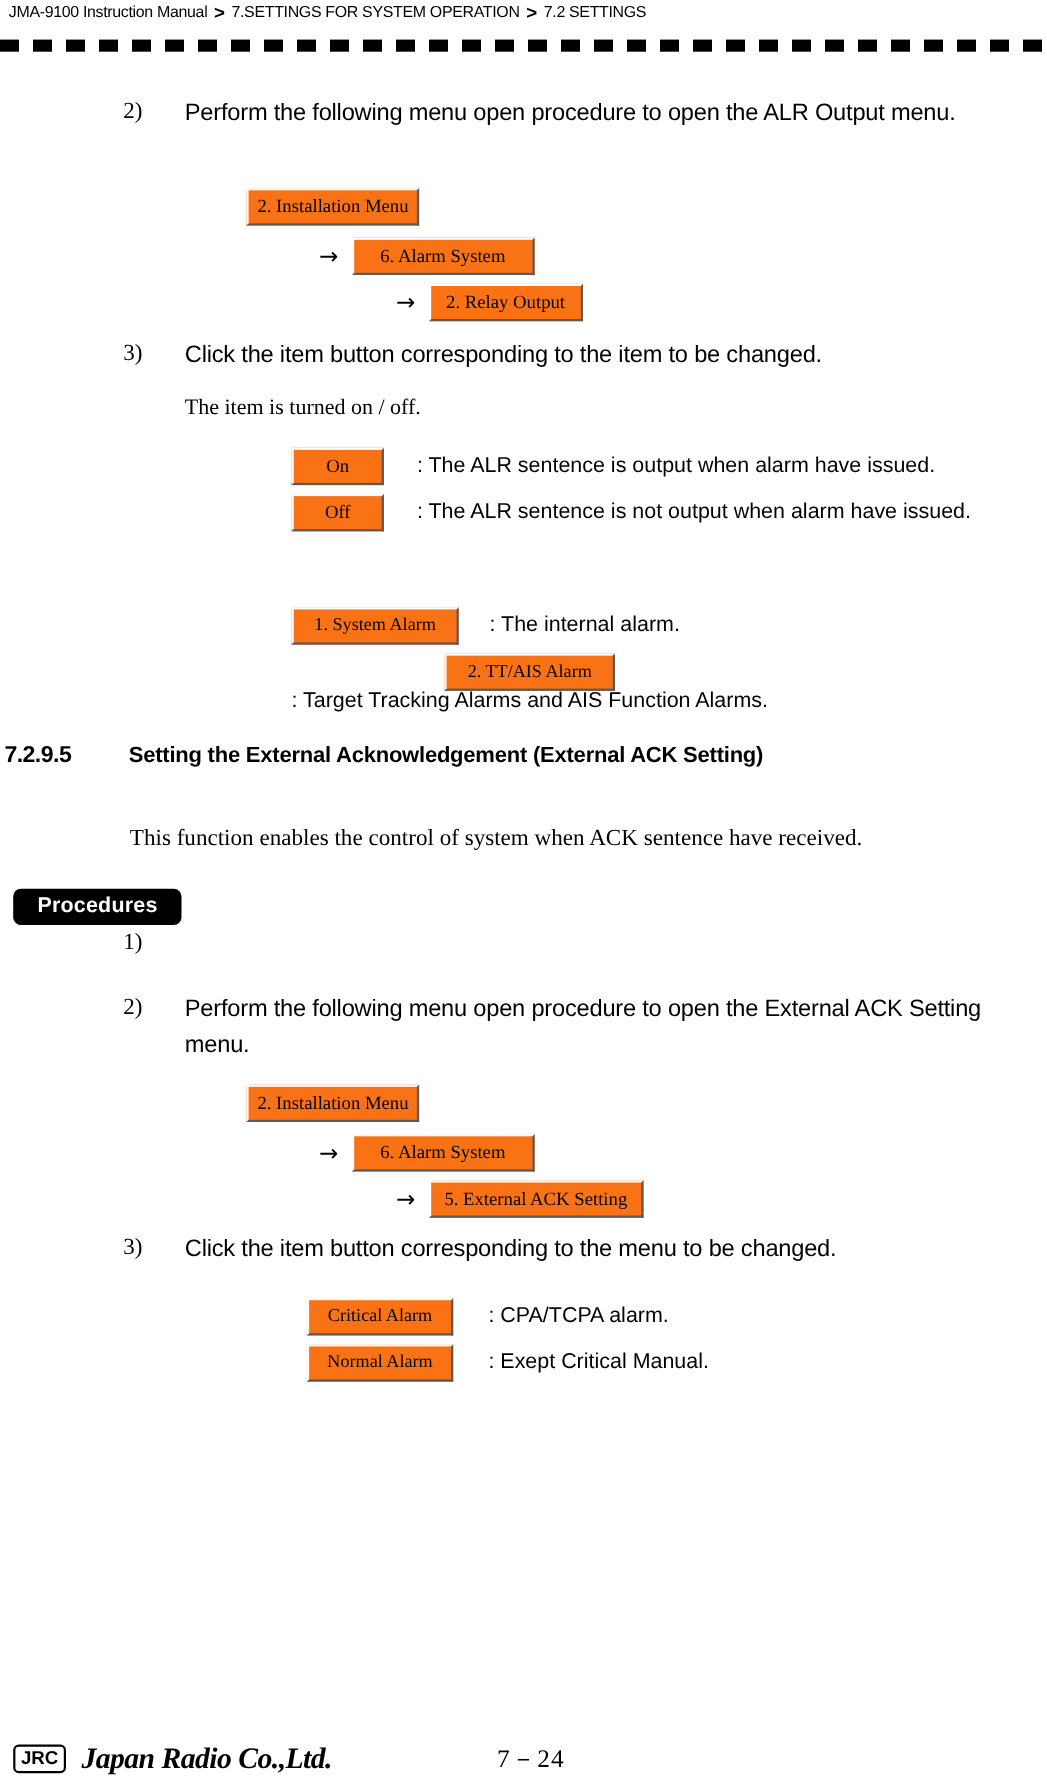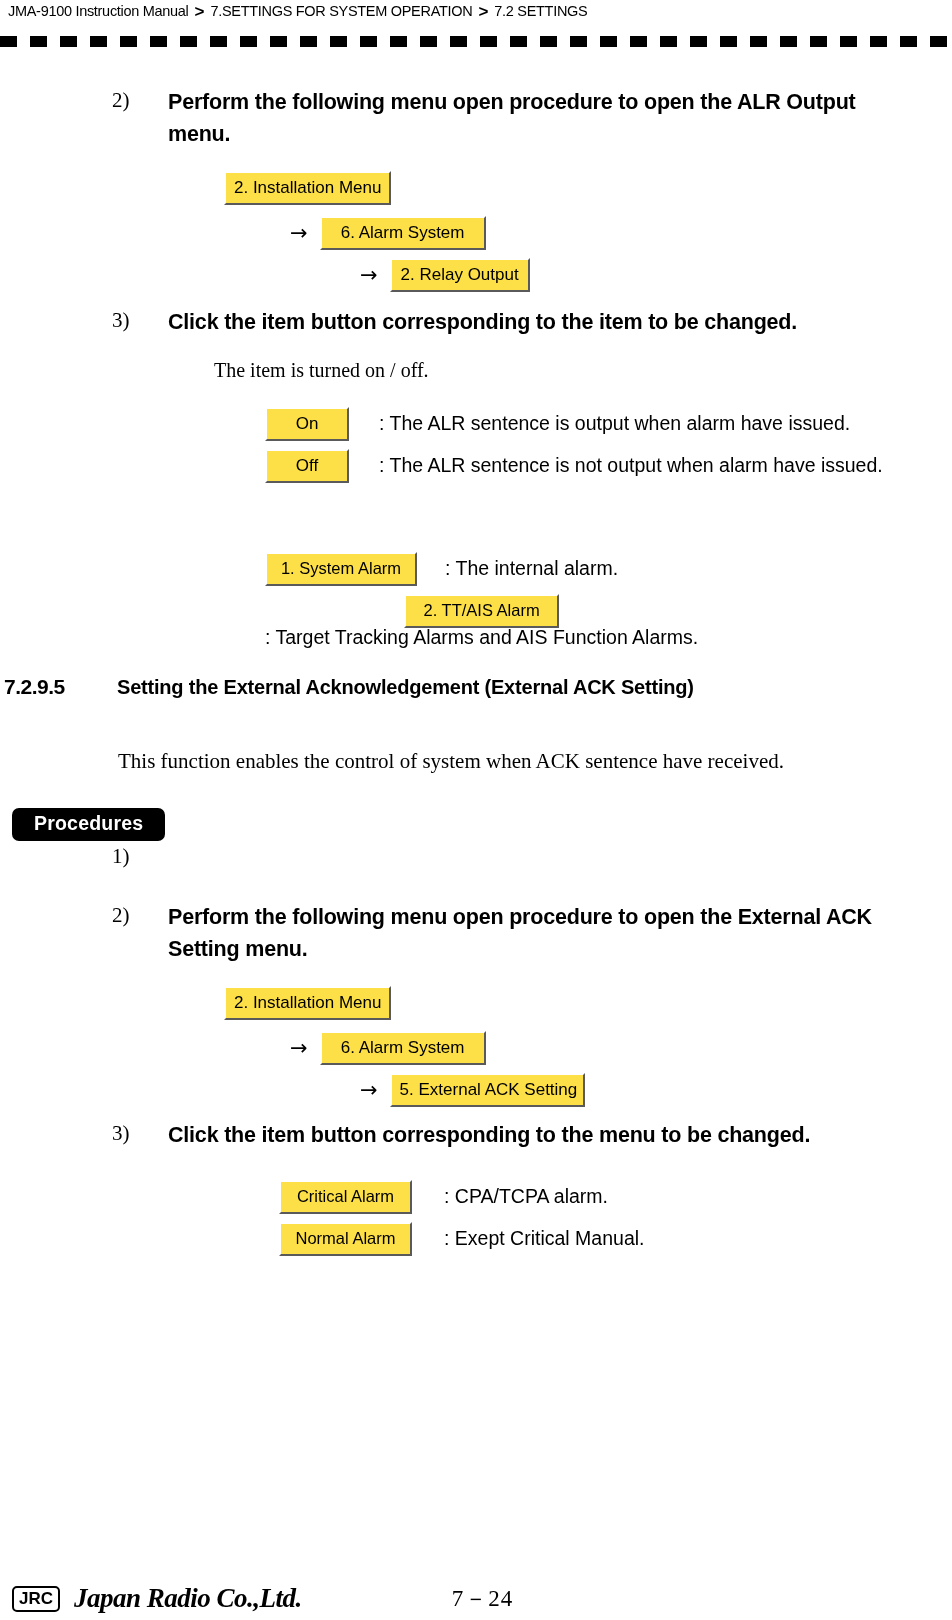--- a/index.html
+++ b/index.html
@@ -62,42 +62,42 @@
   .step-num {
     font-family: "Liberation Serif", serif;
     font-size: 21px;
     width: 56px;
     flex: 0 0 56px;
     line-height: 1.28;
     padding-top: 1px;
   }
   .step-text {
     font-family: "Liberation Sans", sans-serif;
-    font-weight: bold;
+    font-weight: normal;
     font-size: 21.5px;
     line-height: 1.5;
     letter-spacing: -0.2px;
   }
 
   .body-serif {
     position: absolute;
     font-family: "Liberation Serif", serif;
     font-size: 20px;
     line-height: 1.3;
   }
 
   
   .winbtn {
     display: inline-block;
-    background: #fde047;
+    background: #f97316;
     border-top: 2px solid #ffffff;
     border-left: 2px solid #ffffff;
     border-right: 2px solid #5a5a5a;
     border-bottom: 2px solid #5a5a5a;
-    font-family: Liberation Sans, sans-serif;
+    font-family: Liberation Serif, serif;
     font-size: 17px;
     color: #000000;
     text-align: center;
     line-height: 1;
     padding: 6px 8px 7px 8px;
     white-space: nowrap;
   }
   .winbtn.tight { font-size: 16.5px; }
 
   .menu-row {
@@ -225,21 +225,21 @@
 <div class="menu-row" style="top:258px; left:360px;">
   <span class="arrow">→</span>
   <span class="winbtn" style="width:140px;">2. Relay Output</span>
 </div>
 
 <div class="step" style="top:306px; left:112px; width:820px;">
   <div class="step-num">3)</div>
   <div class="step-text" style="width:760px;">Click the item button corresponding to the item to be changed.</div>
 </div>
 
-<div class="body-serif" style="top:357px; left:168px;margin-left:46px;">The item is turned on / off.</div>
+<div class="body-serif" style="top:357px; left:168px;">The item is turned on / off.</div>
 
 <div class="desc-row" style="top:407px; left:265px;">
   <span class="winbtn" style="width:84px;">On</span>
   <span class="desc-text" style="margin-left:30px;">: The ALR sentence is output when alarm have issued.</span>
 </div>
 <div class="desc-row" style="top:449px; left:265px;">
   <span class="winbtn" style="width:84px;">Off</span>
   <span class="desc-text" style="margin-left:30px;">: The ALR sentence is not output when alarm have issued.</span>
 </div>
 

